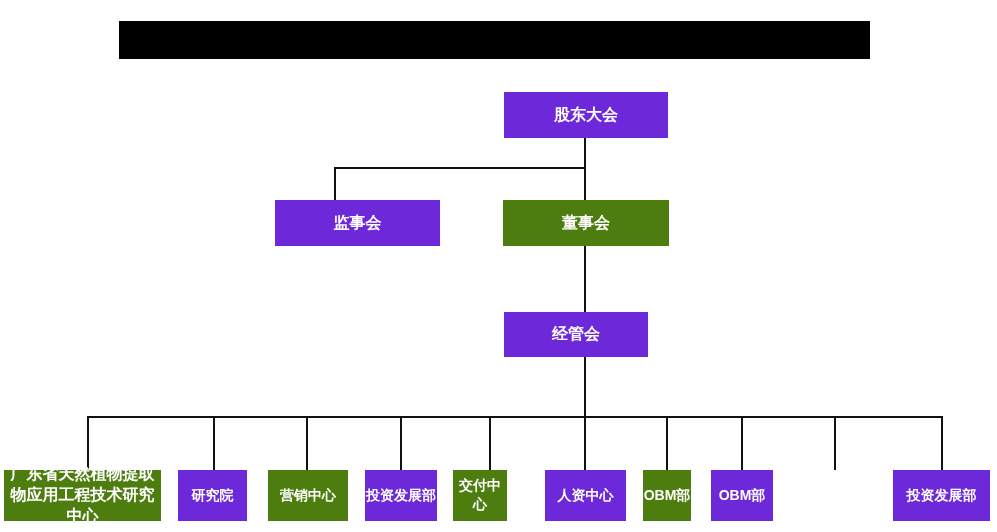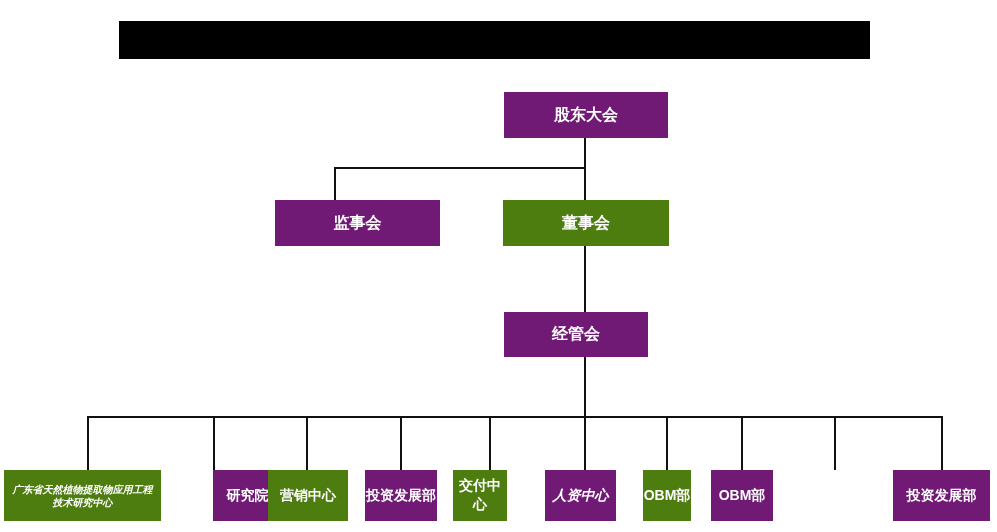--- a/index.html
+++ b/index.html
@@ -27,25 +27,25 @@
     position: absolute;
     display: flex;
     align-items: center;
     justify-content: center;
     text-align: center;
     color: #ffffff;
     font-weight: bold;
     box-sizing: border-box;
     line-height: 1.3;
   }
-  .node.primary   { background: #701a75; }
+  .node.primary   { background: #6d28d9; }
   .node.secondary { background: #4d7c0f; }
   .lvl { height: 46px; font-size: 16px; }
   .dept { top: 470px; height: 51px; font-size: 14px; }
-  .dept.small-text { font-size: 10px; padding: 2px 4px; font-style: italic; }
+  .dept.small-text { font-size: 16px; padding: 2px 4px; }
   .line {
     position: absolute;
     background: #111111;
   }
   .vline { width: 2px; }
   .hline { height: 2px; }
 </style>
 </head>
 <body>
 
@@ -70,22 +70,22 @@
   <div class="line vline" style="left:941px; top:416px; height:54px;"></div>
 
   <div class="node primary lvl" style="left:504px; top:92px; width:164px;">股东大会</div>
 
   <div class="node primary lvl" style="left:254px; top:200px; width:165px;margin-left:21px;">监事会</div>
   <div class="node secondary lvl" style="left:503px; top:200px; width:166px;">董事会</div>
 
   <div class="node primary lvl" style="left:504px; top:312px; width:144px; height:45px;">经管会</div>
 
   <div class="node secondary dept small-text" style="left:4px; width:157px;">广东省天然植物提取物应用工程技术研究中心</div>
-  <div class="node primary dept" style="left:178px; width:69px;margin-left:35px;">研究院</div>
+  <div class="node primary dept" style="left:178px; width:69px;">研究院</div>
   <div class="node secondary dept" style="left:268px; width:80px;">营销中心</div>
   <div class="node primary dept" style="left:365px; width:72px;">投资发展部</div>
   <div class="node secondary dept" style="left:453px; width:54px;font-family:Liberation Mono, monospace;">交付中心</div>
-  <div class="node primary dept" style="left:545px; width:71px;font-style:italic;">人资中心</div>
+  <div class="node primary dept" style="left:545px; width:81px;">人资中心</div>
   <div class="node secondary dept" style="left:643px; width:48px;">OBM部</div>
   <div class="node primary dept" style="left:711px; width:62px;">OBM部</div>
   <div class="node primary dept" style="left:893px; width:97px;">投资发展部</div>
 
 </div>
 
 </body></html>

